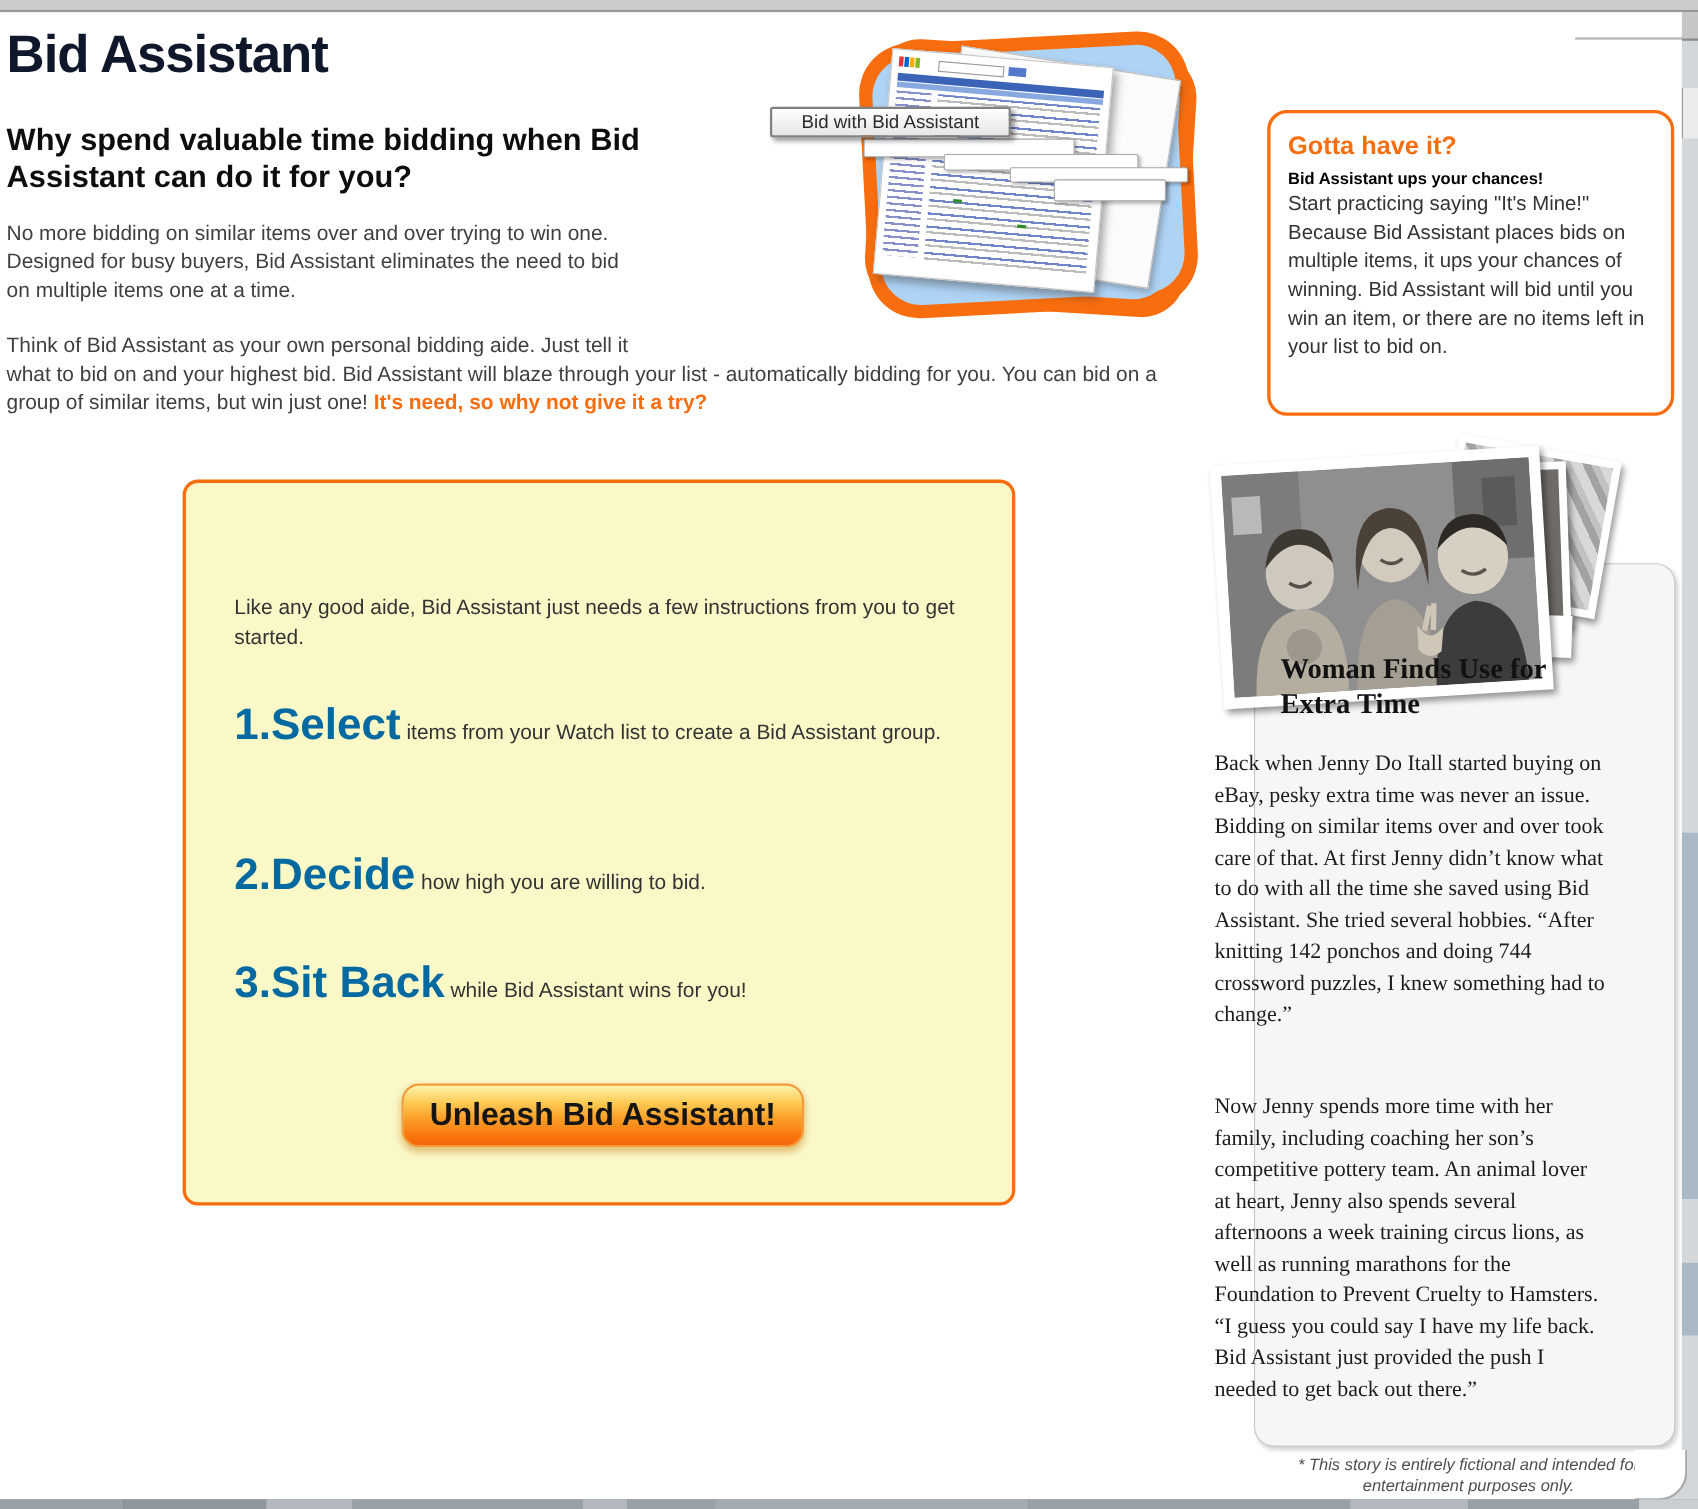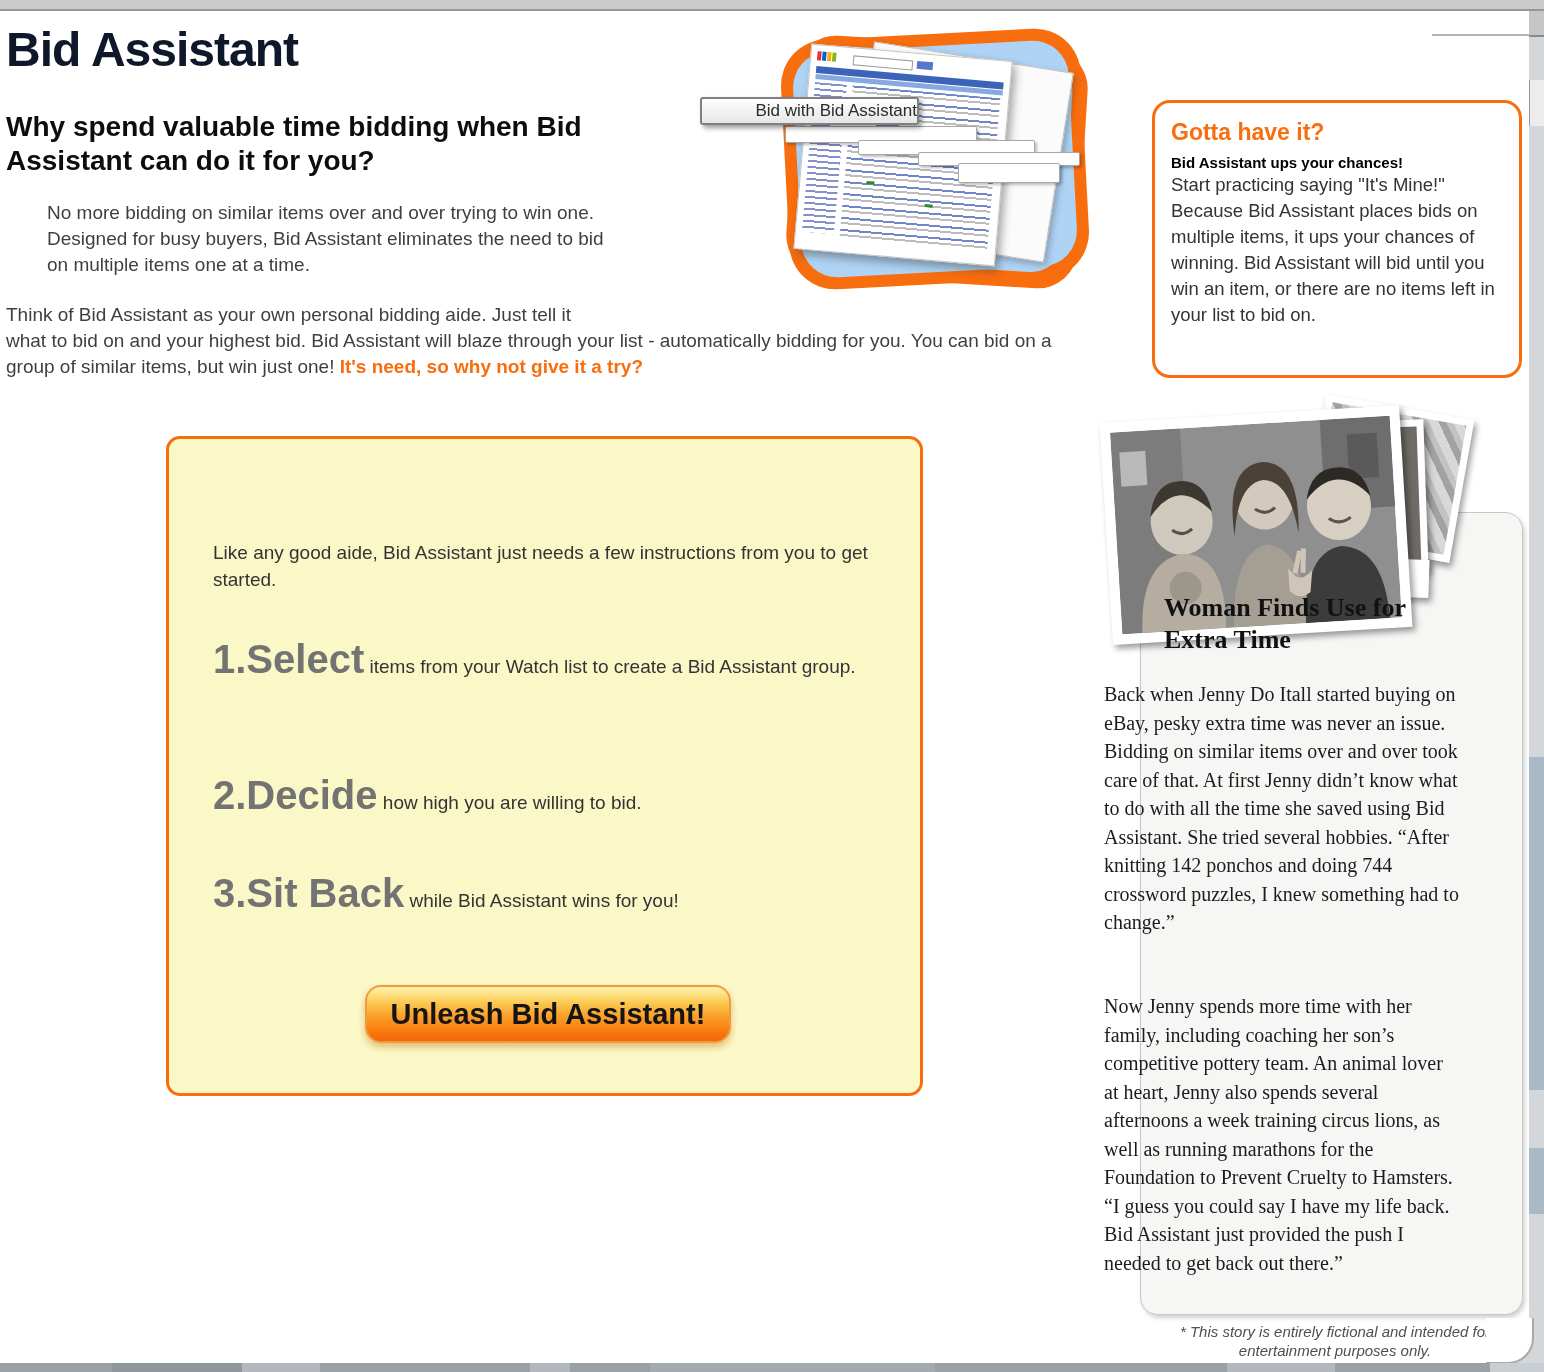--- a/index.html
+++ b/index.html
@@ -16,21 +16,21 @@
   .right-strip .seg-blue2{position:absolute;left:0;top:1137px;width:15px;height:66px;background:#a9bac6;}
   .taskbar{position:absolute;left:0;top:1363px;width:1544px;height:9px;background:#99a1a8;}
   .taskbar i{position:absolute;top:0;height:9px;display:block;border-right:1px solid #6f767d;}
   .corner-gray{position:absolute;left:1503px;top:1334px;width:41px;height:38px;background:#d3d7da;}
   .corner-white{position:absolute;left:1486px;top:1318px;width:46px;height:44px;background:#fff;
                 border-right:2px solid #a9a9a9;border-bottom:2px solid #a9a9a9;border-radius:0 0 26px 0;}
 
   
   .h1{position:absolute;left:6px;top:22px;font-size:48px;font-weight:bold;color:#0f172a;letter-spacing:-1px;}
   .h2{position:absolute;left:6px;top:110px;width:620px;font-size:28px;line-height:34px;font-weight:bold;color:#0d0d0d;}
-  .p1{position:absolute;left:6px;top:200px;width:680px;font-size:19px;line-height:26px;color:#3f3f3f;margin-left:41px;}
+  .p1{position:absolute;left:6px;top:200px;width:680px;font-size:19px;line-height:26px;color:#3f3f3f;}
   .p2{position:absolute;left:6px;top:302px;width:1090px;font-size:19px;line-height:26px;color:#3f3f3f;}
   .hl{color:#f86d0d;font-weight:bold;}
 
   
   .hero{position:absolute;left:690px;top:26px;width:410px;height:285px;}
   .blobA{position:absolute;left:95px;top:8px;width:300px;height:250px;background:#f86d0d;border-radius:46px;transform:rotate(-3deg);}
   .blobB{position:absolute;left:101px;top:16px;width:292px;height:240px;background:#f86d0d;border-radius:40px;transform:rotate(3.5deg);}
   .blueA{position:absolute;left:107px;top:20px;width:276px;height:226px;background:#aed3f5;border-radius:36px;transform:rotate(-3deg);}
   .blueB{position:absolute;left:112px;top:26px;width:266px;height:214px;background:#aed3f5;border-radius:32px;transform:rotate(3.5deg);}
   .backcard{position:absolute;left:168px;top:30px;width:200px;height:190px;background:#fbfbfb;border:1px solid #bdbdbd;
@@ -45,37 +45,37 @@
   .mock-nav{height:7px;background:#3b63b8;margin-top:2px;}
   .mock-subnav{height:5px;background:#88a9e0;margin-top:1px;}
   .mock-body{position:relative;margin-top:3px;height:160px;}
   .mock-side{position:absolute;left:0;top:0;width:32px;height:150px;
              background:repeating-linear-gradient(180deg,#8890cc 0 2px,transparent 2px 6px);}
   .mock-rows{position:absolute;left:38px;top:0;width:148px;height:155px;
              background:repeating-linear-gradient(180deg,#6f86c9 0 2px,#ffffff 2px 5px,#bcbcbc 5px 7px,#ffffff 7px 12px);}
   .chip{position:absolute;width:8px;height:3px;display:block;}
   .tooltip{position:absolute;left:10px;top:71px;width:215px;height:24px;z-index:6;
            background:linear-gradient(180deg,#ffffff 0%,#e6e6e6 100%);border:2px solid #808080;border-radius:3px;
-           box-shadow:3px 3px 5px rgba(0,0,0,.4);font-size:17px;line-height:24px;text-align:right;color:#2b2b2b;}
+           box-shadow:3px 3px 5px rgba(0,0,0,.4);font-size:17px;line-height:24px;text-align:center;color:#2b2b2b;}
   .cascade{position:absolute;background:#fff;border:1px solid #a8a8a8;border-radius:2px;box-shadow:2px 2px 3px rgba(0,0,0,.25);z-index:5;}
 
   
   .gotta{position:absolute;left:1152px;top:100px;width:370px;height:278px;box-sizing:border-box;background:#fff;
          border:3px solid #f86d0d;border-radius:18px;padding:14px 16px 0 16px;}
   .gotta .gt{font-size:23px;font-weight:bold;color:#f86d0d;margin:2px 0 8px 0;}
   .gotta .gs{font-size:15px;font-weight:bold;color:#000;}
   .gotta .gb{font-size:18.5px;line-height:26px;color:#333;}
 
   
   .ybox{position:absolute;left:166px;top:436px;width:757px;height:660px;box-sizing:border-box;background:#fbf8c8;
         border:3px solid #f86d0d;border-radius:14px;}
   .ybox .yt{position:absolute;left:44px;top:42px;font-size:36px;font-weight:bold;color:#f86d0d;}
   .ybox .yi{position:absolute;left:44px;top:100px;width:655px;font-size:19px;line-height:27px;color:#333;}
   .step{position:absolute;left:44px;width:700px;margin:0;padding-left:34px;text-indent:-34px;font-size:19px;line-height:28px;color:#333;}
-  .step-big{font-size:40px;line-height:40px;font-weight:bold;color:#737373;}
+  .step-big{font-size:40px;line-height:40px;font-weight:bold;color:#0369a1;}
   .s1{top:200px;} .s2{top:336px;} .s3{top:434px;}
   .cta{position:absolute;left:196px;top:546px;width:366px;height:58px;border:2px solid #f29a3c;border-radius:16px;
        background:linear-gradient(180deg,#fdf4ae 0%,#fccb55 28%,#fb9f28 55%,#f8760c 85%,#f3650a 100%);
        font-family:"Liberation Sans", sans-serif;font-size:29px;font-weight:bold;color:#151515;
        box-shadow:0 4px 7px rgba(190,120,10,.45);cursor:pointer;}
 
   
   .graybox{position:absolute;left:1140px;top:512px;width:383px;height:803px;box-sizing:border-box;background:#f6f6f5;
            border:1px solid #c8c8c8;border-radius:18px;box-shadow:2px 3px 4px rgba(0,0,0,.18);}
   .atitle{position:absolute;left:1164px;top:592px;width:310px;font-family:"Liberation Serif", serif;

